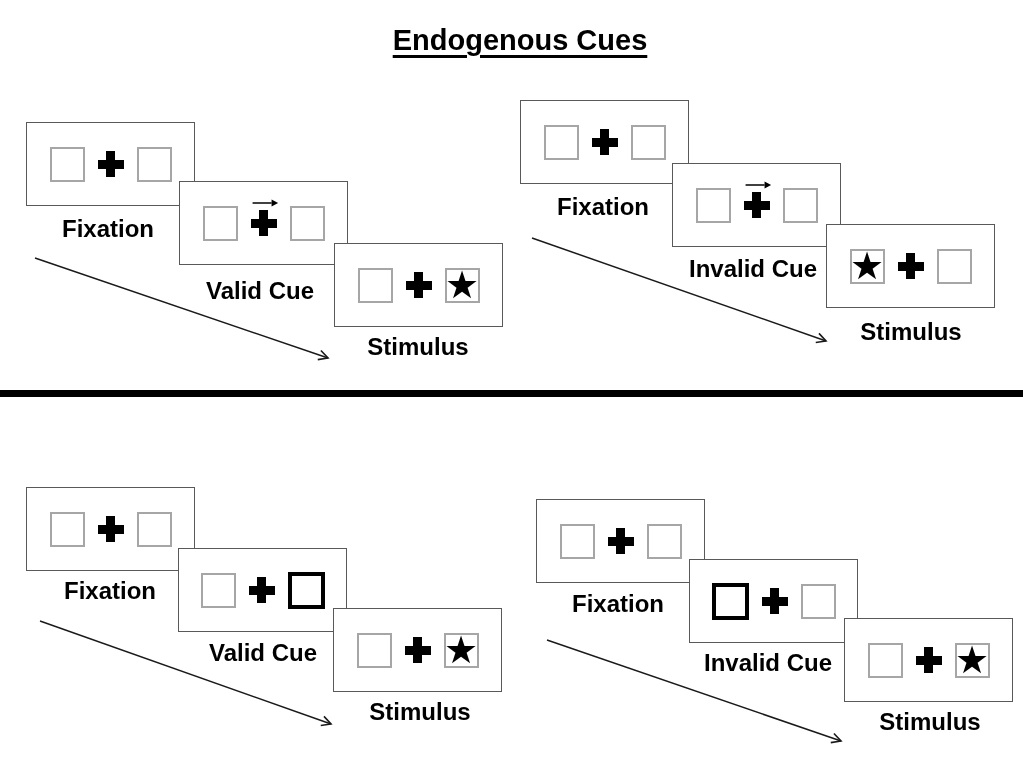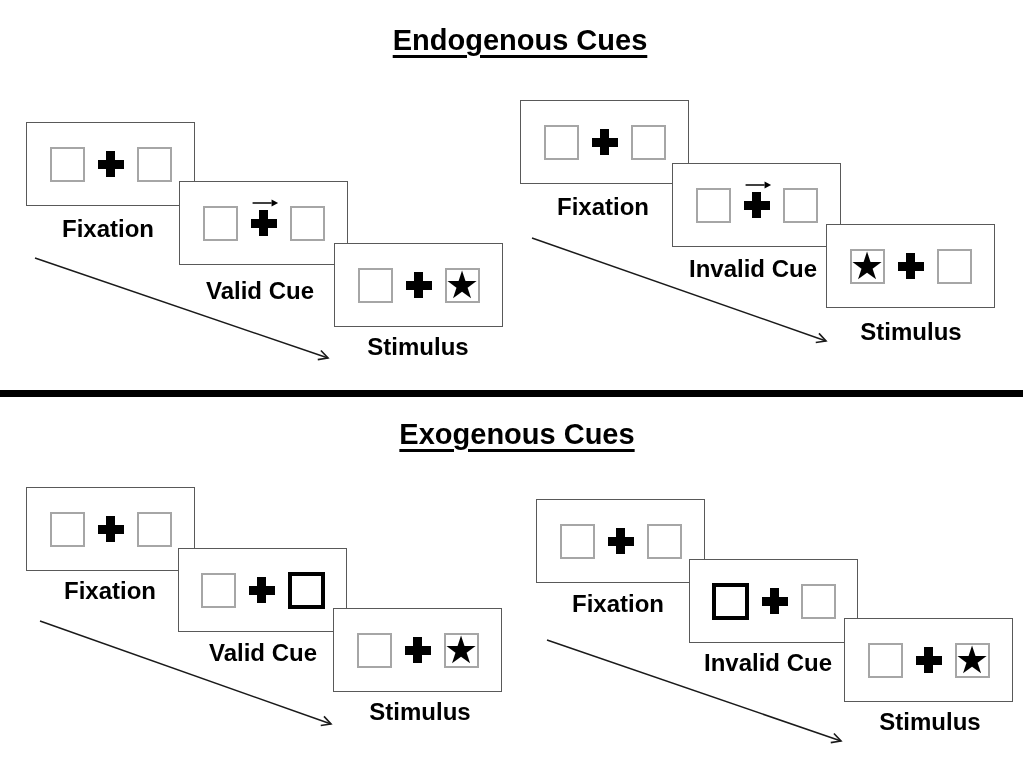--- a/index.html
+++ b/index.html
@@ -119,21 +119,20 @@
       </div>
     <div class="center">
         <span class="plus"></span>
       </div>
     <div class="box"></div>
   </div>
   <div class="plabel" style="left:911px;top:319px">Stimulus</div>
 
   <div class="divider" style="top:390px"></div>
 
-  <div class="title" style="left:517px;top:418px">Exogenous Cues</div>
 
   <div class="panel" style="left:26px;top:487px">
     <div class="box"></div>
     <div class="center">
         <span class="plus"></span>
       </div>
     <div class="box"></div>
   </div>
   <div class="plabel" style="left:110px;top:578px">Fixation</div>
 

